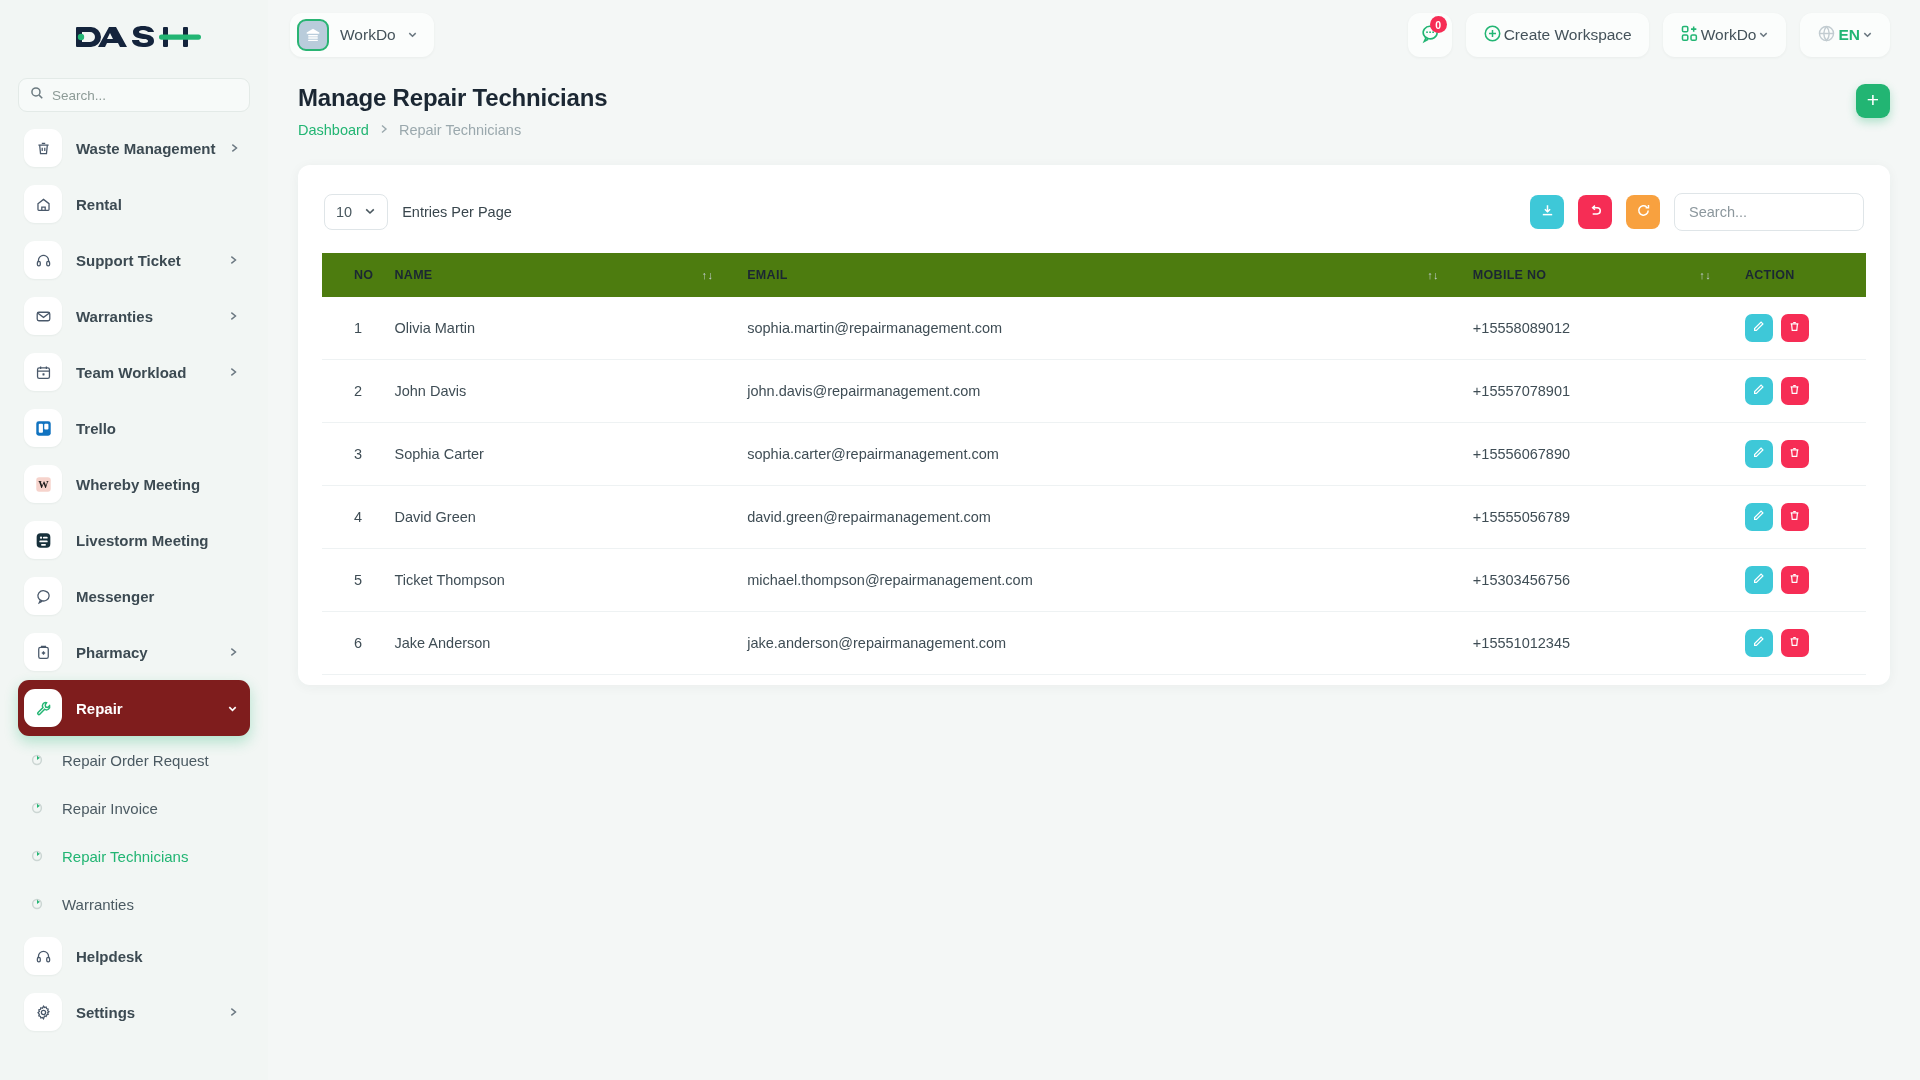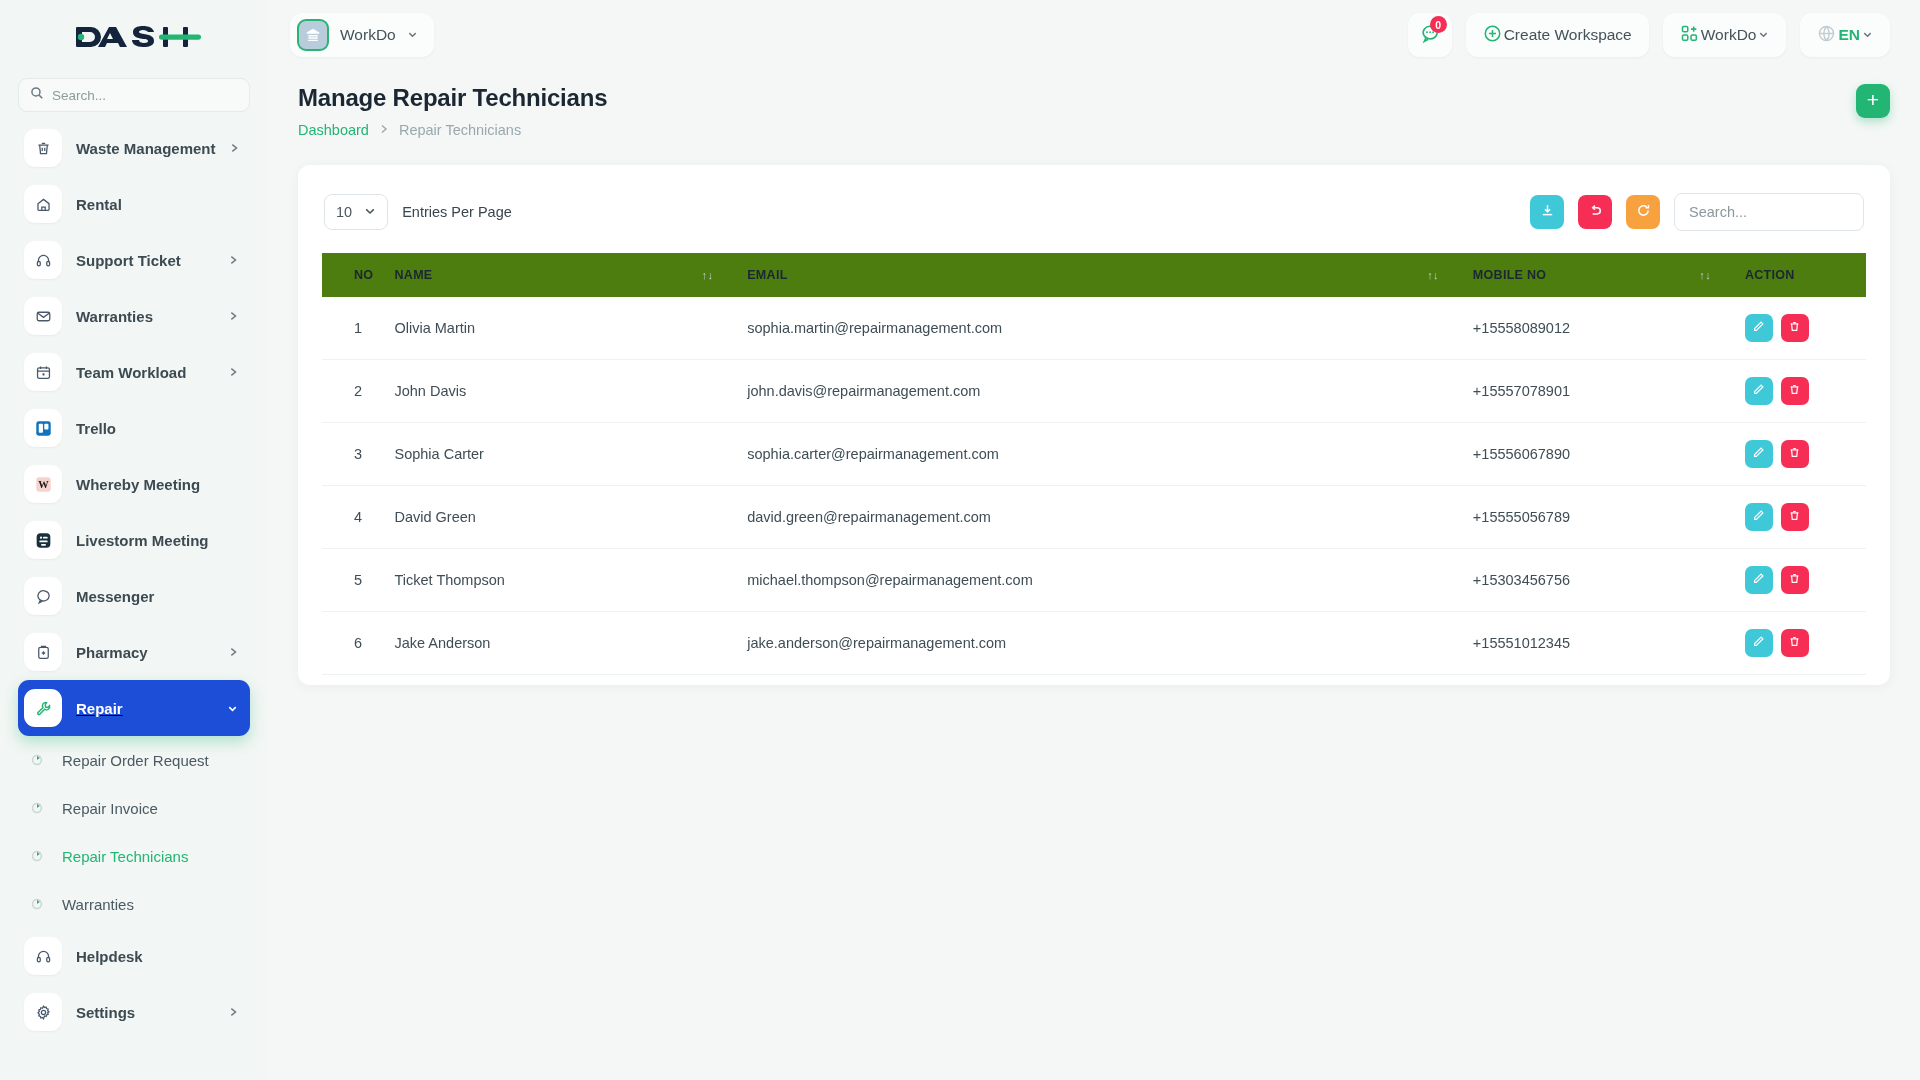--- a/index.html
+++ b/index.html
@@ -45,21 +45,21 @@
   .nav-icon {
     width: 38px; height: 38px; min-width: 38px; border-radius: 11px;
     background: #ffffff; display: flex; align-items: center; justify-content: center;
     box-shadow: 0 1px 2px rgba(25,50,45,0.05);
   }
   .nav-label {
     font-size: 15px; font-weight: bold; color: #3c4a52;
     flex: 1; white-space: nowrap;
   }
   .nav-chev { margin-right: 12px; display: flex; align-items: center; }
-  .nav-item.active { background: #1d4ed8; box-shadow: 0 6px 14px rgba(34,181,115,0.30); text-decoration: underline; }
+  .nav-item.active { background: #7f1d1d; box-shadow: 0 6px 14px rgba(34,181,115,0.30); }
   .nav-item.active .nav-label { color: #ffffff; }
   .nav-item.active .nav-icon { background: #ffffff; }
 
   .sub-item {
     height: 48px; display: flex; align-items: center; gap: 18px;
     padding-left: 30px; cursor: pointer;
   }
   .sub-dot { width: 14px; height: 14px; min-width: 14px; display:flex; align-items:center; justify-content:center;}
   .sub-label { font-size: 15px; color: #4b5a62; white-space: nowrap; }
   .sub-item.active .sub-label { color: #22b573; }

